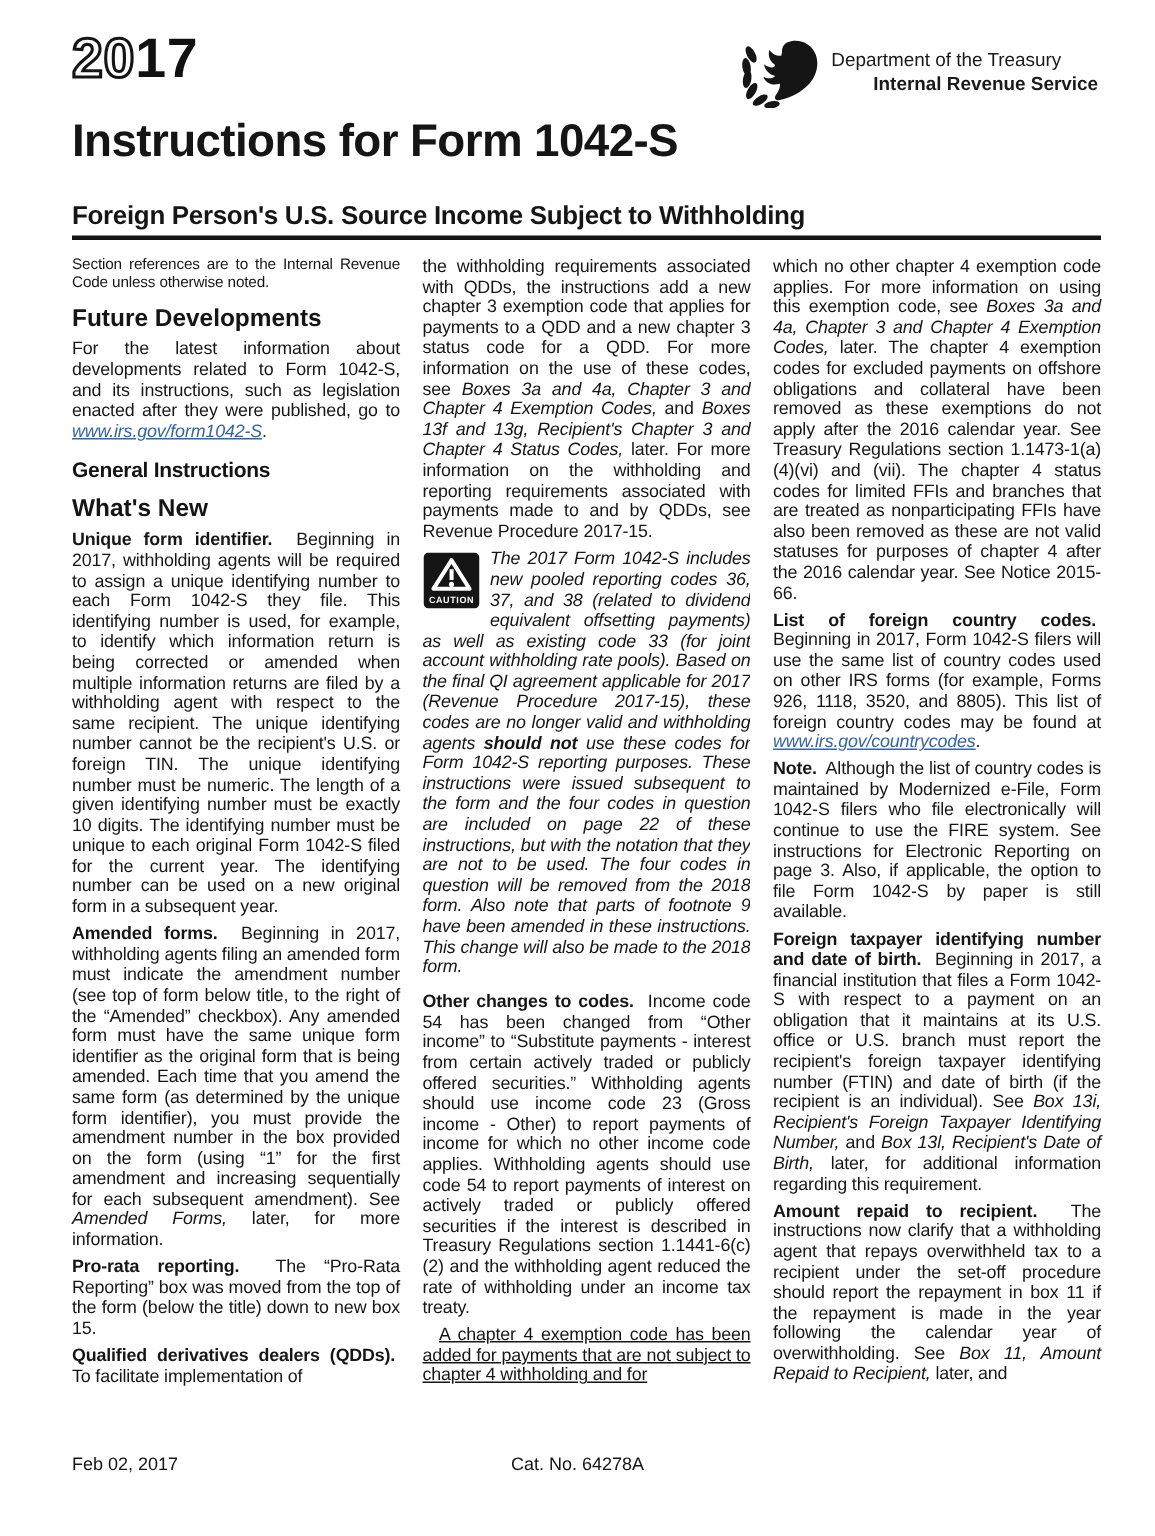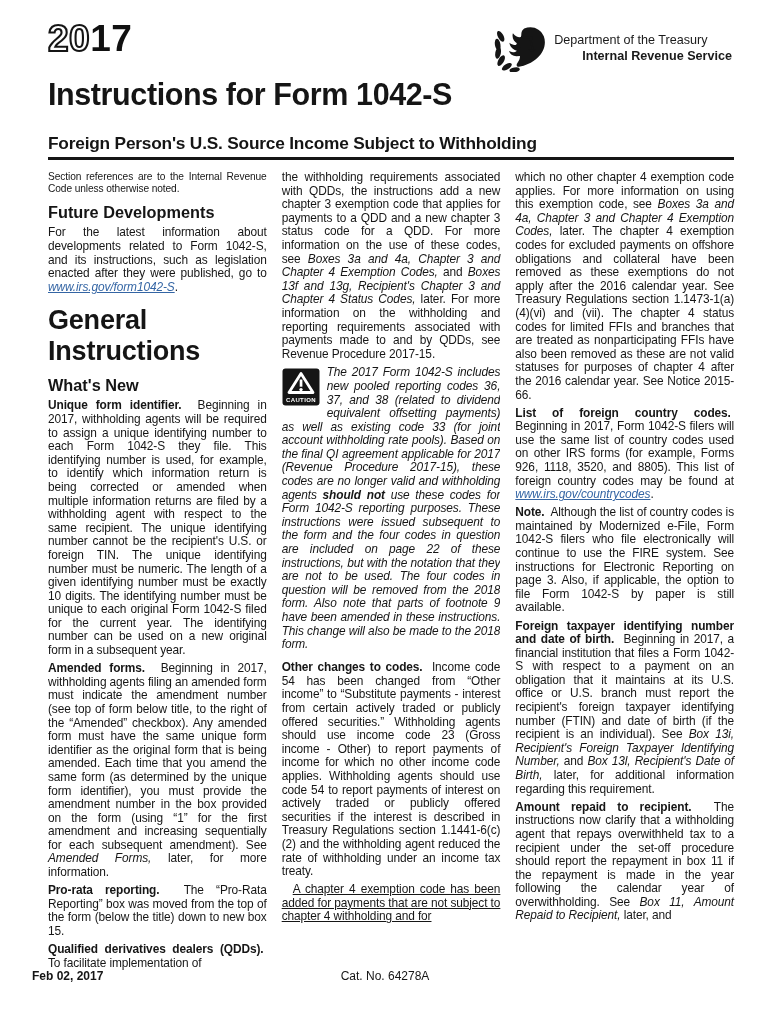--- a/index.html
+++ b/index.html
@@ -20,34 +20,34 @@
   .doc-subtitle{font-size:17.3px;font-weight:700;letter-spacing:-.2px;margin-top:21px;color:#151515;}
   .rule{border-top:3.5px solid #151515;margin-top:3px;}
 
   
   .cols{display:flex;gap:15px;margin-top:11px;}
   .col{flex:1;min-width:0;}
   p.para{font-size:11.9px;line-height:13.6px;text-align:justify;margin:0 0 4.5px;
          letter-spacing:-.1px;color:#161616;}
   p.para.small{font-size:10.2px;line-height:11.7px;}
   p.para.indent{text-indent:11px;text-decoration:underline;}
-  .h1{font-size:27px;font-weight:700;letter-spacing:-.2px;margin:11px 0 7px;color:#151515;}
+  .h1{font-size:14px;font-weight:700;letter-spacing:-.2px;margin:11px 0 7px;color:#151515;}
   .h2{font-size:16.3px;font-weight:700;margin:9px 0 4px;color:#151515;}
   .b{font-weight:700;}
   .i{font-style:italic;}
   .bi{font-weight:700;font-style:italic;}
   a.lnk{color:#3465a4;font-style:italic;text-decoration:underline;cursor:pointer;}
   .caution{overflow:hidden;margin:5px 0 5px;}
   .caution p.para{font-style:italic;}
   .cicon{float:left;width:38px;height:38px;margin:2px 7px 1px 0;}
   .cicon svg{width:38px;height:38px;display:block;}
 
   
   .footer{position:absolute;left:0;right:0;top:969px;height:20px;font-size:12px;color:#151515;}
-  .footer .date{position:absolute;left:32px;font-weight:700;}
+  .footer .date{position:absolute;left:48px;font-weight:400;}
   .footer .catno{display:block;text-align:center;}
 </style>
 </head>
 <body>
 
 <div class="page">
 
   <div class="masthead">
     <div class="year"><span class="outline">20</span><span>17</span></div>
 

